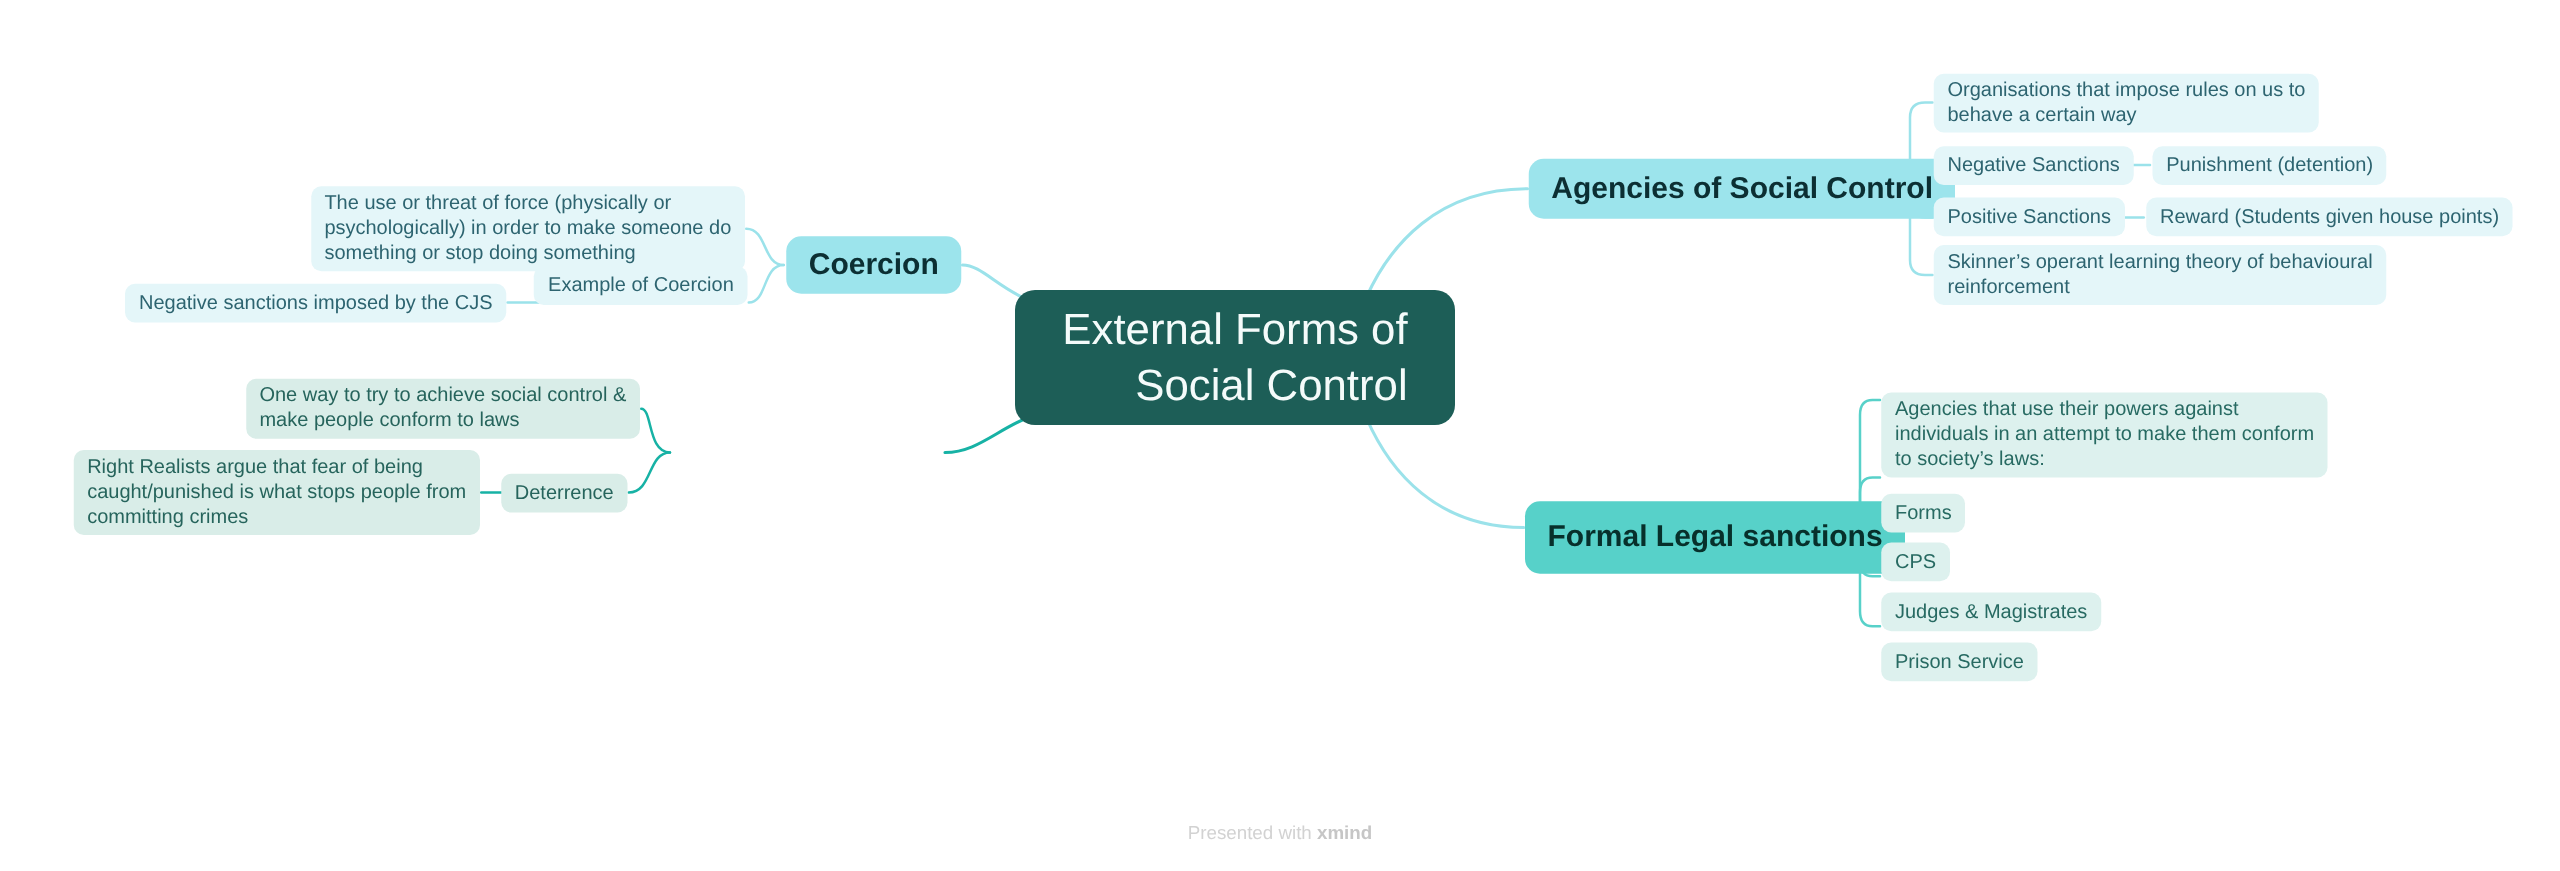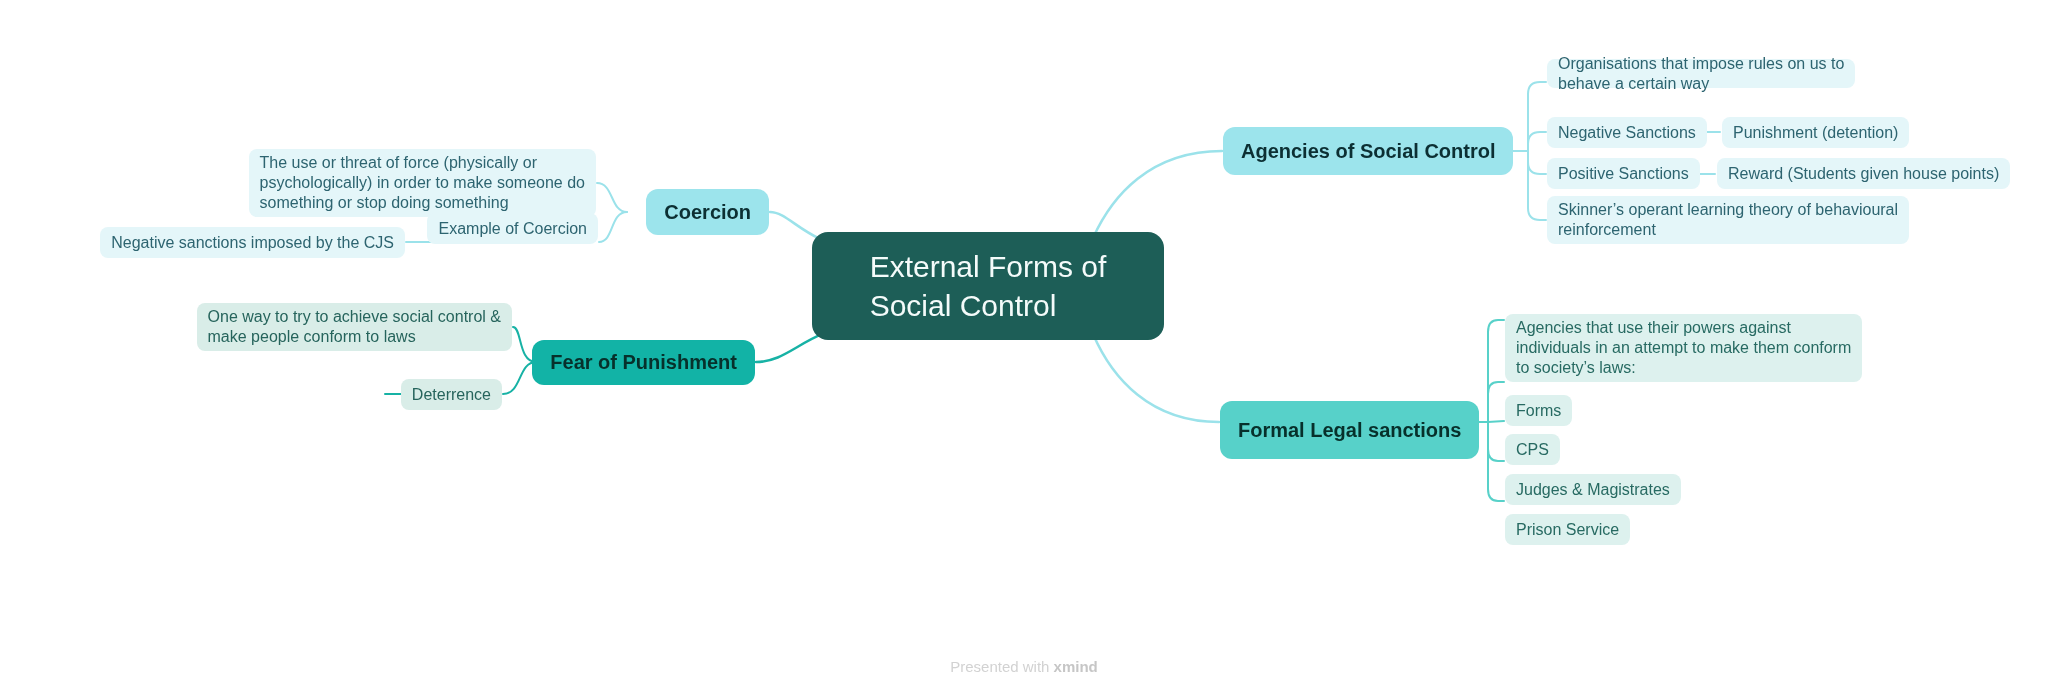--- a/index.html
+++ b/index.html
@@ -4,23 +4,23 @@
 <style>
   html,body{margin:0;padding:0;background:#ffffff;}
   .canvas{
     position:relative;width:2048px;height:697px;background:#ffffff;overflow:hidden;
     font-family:"Liberation Sans",sans-serif;
   }
   .wires{position:absolute;left:0;top:0;width:2048px;height:697px;}
   .node{position:absolute;display:flex;align-items:center;justify-content:center;box-sizing:border-box;}
   .central{
     left:812px;top:232px;width:352px;height:108px;background:#1d5e57;border-radius:16px;
-    color:#f4fbfa;font-size:30px;font-weight:500;text-align:left;white-space:pre-line;line-height:1.3;
+    color:#f4fbfa;font-size:35px;font-weight:500;text-align:right;white-space:pre-line;line-height:1.3;
   }
-  .branch{border-radius:12px;font-size:20px;font-weight:600;padding:0 18px;white-space:nowrap;}
+  .branch{border-radius:12px;font-size:24px;font-weight:600;padding:0 18px;white-space:nowrap;}
   .branch-cyan{background:#9ce4ec;color:#0c2f33;}
   .branch-teal{background:#12b3a6;color:#07302b;}
   .branch-turquoise{background:#57d1c9;color:#07302b;}
   .b-coercion{right:1279px;top:189px;height:46px;}
   .b-fear{right:1293px;top:340px;height:45px;}
   .b-agencies{left:1223px;top:127px;height:48px;}
   .b-formal{left:1220px;top:401px;height:58px;}
   .child{
     border-radius:8px;font-size:16px;font-weight:500;line-height:20px;
     padding:5px 11px;white-space:pre-line;justify-content:flex-start;text-align:left;
@@ -67,35 +67,37 @@
 
     <path d="M 536 362 C 518 362 522 327 513 327" stroke="#17b2a5" stroke-width="2" stroke-linecap="round"></path>
     <path d="M 536 362 C 518 362 522 394 503 394" stroke="#17b2a5" stroke-width="2" stroke-linecap="round"></path>
     <path d="M 413 394 H 385" stroke="#17b2a5" stroke-width="2" stroke-linecap="round"></path>
   </svg>
 
   <div class="node central">External Forms of
 Social Control</div>
 
   <div class="node branch branch-cyan b-coercion">Coercion</div>
-  <div class="node branch branch-teal b-fear">Fear of Punishment</div>
   <div class="node branch branch-cyan b-agencies">Agencies of Social Control</div>
   <div class="node branch branch-turquoise b-formal">Formal Legal sanctions</div>
 
   <div class="node child child-cyan" style="right:1452px;top:149px;height:68px;">The use or threat of force (physically or
 psychologically) in order to make someone do
 something or stop doing something</div>
   <div class="node child child-cyan" style="right:1450px;top:213px;height:31px;">Example of Coercion</div>
   <div class="node child child-cyan" style="right:1643px;top:227px;height:31px;">Negative sanctions imposed by the CJS</div>
 
   <div class="node child child-mint" style="right:1536px;top:303px;height:48px;">One way to try to achieve social control &amp;
 make people conform to laws</div>
   <div class="node child child-mint" style="right:1546px;top:379px;height:31px;">Deterrence</div>
+  <div class="node child child-mint" style="right:1664px;top:360px;height:68px;">Right Realists argue that fear of being
+caught/punished is what stops people from
+committing crimes</div>
 
-  <div class="node child child-cyan" style="left:1547px;top:59px;height:29px;">Organisations that impose rules on us to
+  <div class="node child child-cyan" style="left:1547px;top:59px;height:47px;">Organisations that impose rules on us to
 behave a certain way</div>
   <div class="node child child-cyan" style="left:1547px;top:117px;height:31px;">Negative Sanctions</div>
   <div class="node child child-cyan" style="left:1722px;top:117px;height:31px;">Punishment (detention)</div>
   <div class="node child child-cyan" style="left:1547px;top:158px;height:31px;">Positive Sanctions</div>
   <div class="node child child-cyan" style="left:1717px;top:158px;height:31px;">Reward (Students given house points)</div>
   <div class="node child child-cyan" style="left:1547px;top:196px;height:48px;">Skinner’s operant learning theory of behavioural
 reinforcement</div>
 
   <div class="node child child-mint2" style="left:1505px;top:286px;height:68px;">Agencies that use their powers against
 individuals in an attempt to make them conform

